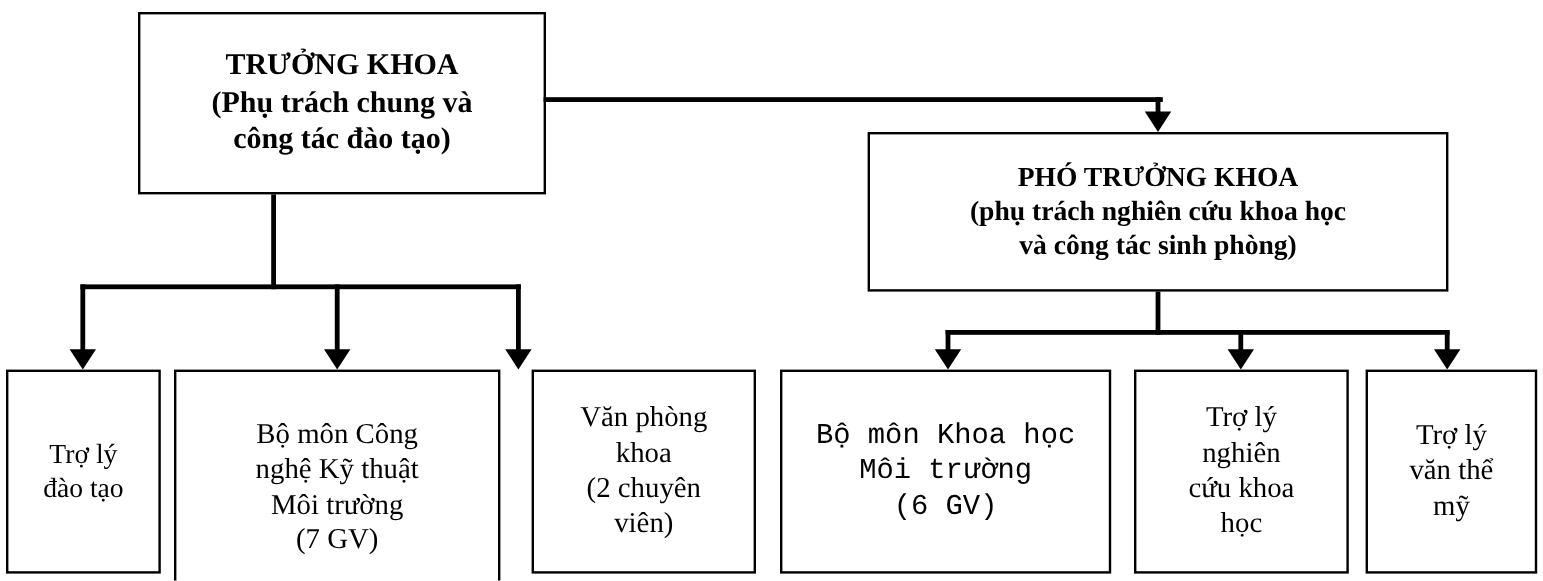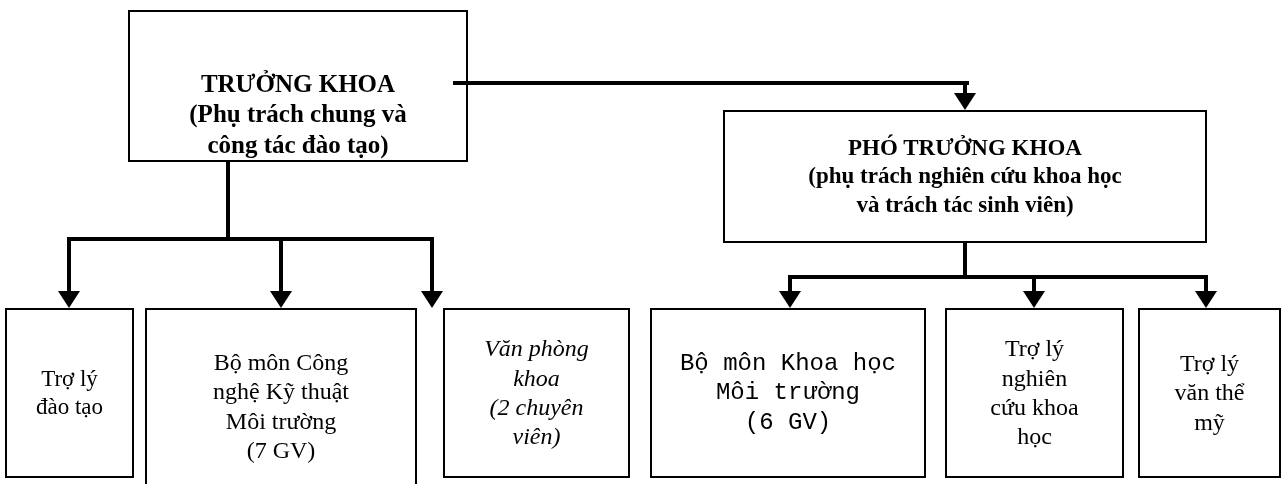--- a/index.html
+++ b/index.html
@@ -52,30 +52,30 @@
     border-left: 11px solid transparent;
     border-right: 11px solid transparent;
     border-top: 17px solid #000000;
   }
 </style>
 </head>
 <body>
 
 <div id="chart-root">
 
-  <div class="node-box node-exec" style="left:128px; top:10px; width:340px; height:152px; font-size:25px;align-items:flex-end;">
+  <div class="node-box node-exec" style="left:115px; top:10px; width:340px; height:152px; font-size:25px;">
     <span class="node-text">TRƯỞNG KHOA
 (Phụ trách chung và
 công tác đào tạo)</span>
   </div>
 
   <div class="node-box node-exec" style="left:723px; top:110px; width:484px; height:133px; font-size:23px;">
     <span class="node-text">PHÓ TRƯỞNG KHOA
 (phụ trách nghiên cứu khoa học
-và trách tác sinh viên)</span>
+và công tác sinh phòng)</span>
   </div>
 
   <div class="conn-h" style="left:453px; top:81px; width:516px;"></div>
   <div class="conn-v" style="left:963px; top:81px; height:14px;"></div>
   <div class="arrow-down" style="left:954px; top:93px;"></div>
 
   <div class="conn-v" style="left:226px; top:162px; height:79px;"></div>
   <div class="conn-h" style="left:67px; top:237px; width:367px;"></div>
 
   <div class="conn-v" style="left:67px; top:237px; height:56px;"></div>
@@ -104,21 +104,21 @@
 đào tạo</span>
   </div>
 
   <div class="node-box node-leaf" style="left:145px; top:308px; width:272px; height:197px; font-size:24px;">
     <span class="node-text">Bộ môn Công
 nghệ Kỹ thuật
 Môi trường
 (7 GV)</span>
   </div>
 
-  <div class="node-box node-leaf" style="left:443px; top:308px; width:187px; height:170px; font-size:24px;font-style:italic;">
+  <div class="node-box node-leaf" style="left:443px; top:308px; width:187px; height:170px; font-size:24px;">
     <span class="node-text">Văn phòng
 khoa
 (2 chuyên
 viên)</span>
   </div>
 
   <div class="node-box node-leaf" style="left:650px; top:308px; width:276px; height:170px; font-size:24px;font-family:Liberation Mono, monospace;">
     <span class="node-text">Bộ môn Khoa học
 Môi trường
 (6 GV)</span>

